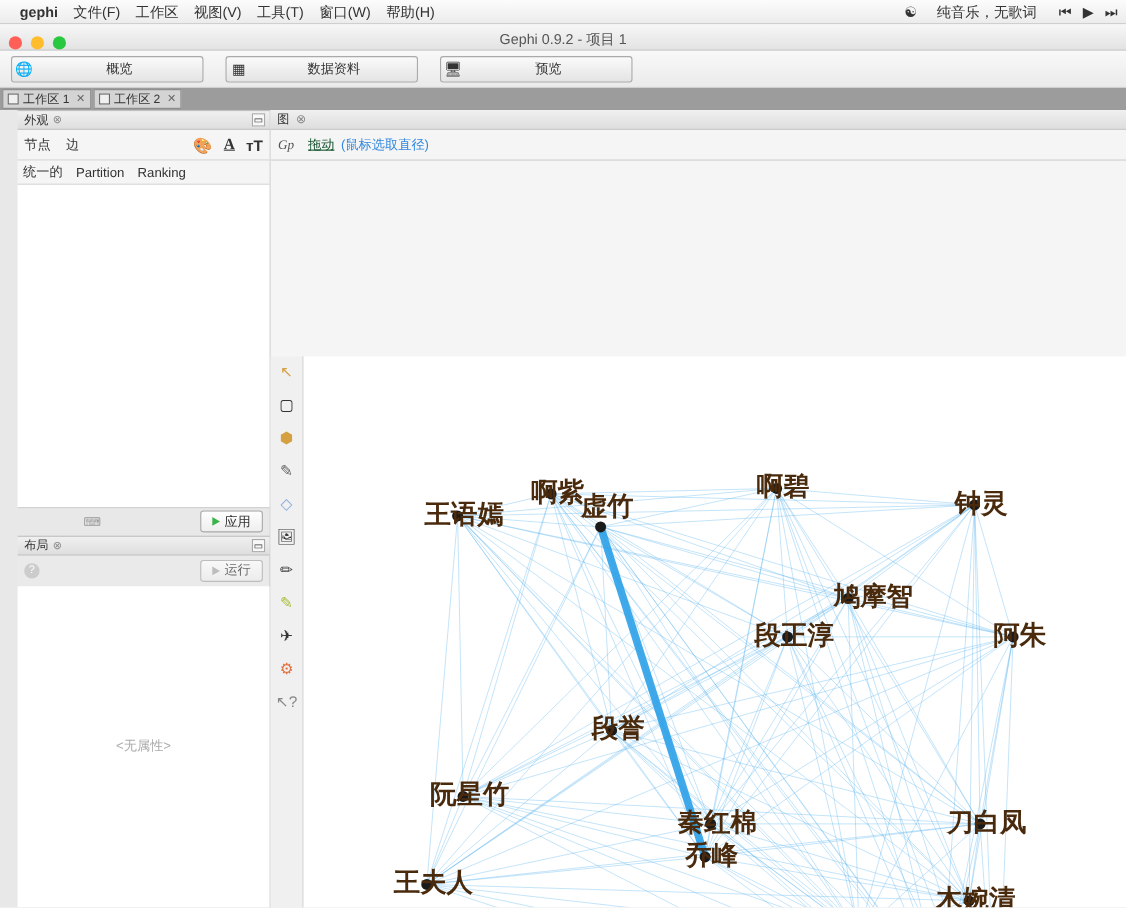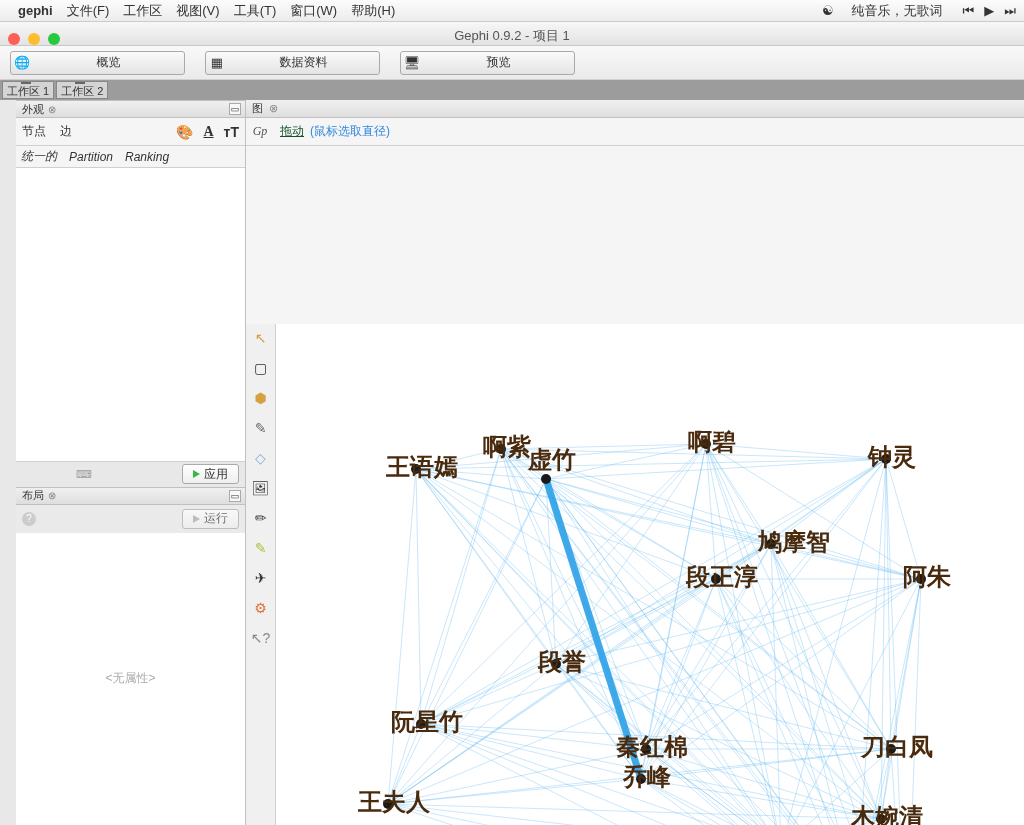--- a/index.html
+++ b/index.html
@@ -24,39 +24,39 @@
 .window-title { position: absolute; left: 0; right: 0; text-align: center; color: #555; font-size: 13px; pointer-events: none; }
 
 
 .main-toolbar { height: 34px; background: linear-gradient(#f9f9f9, #eaeaea); display: flex; align-items: center; padding-left: 10px; gap: 20px; border-bottom: 1px solid #d0d0d0; }
 .big-btn { width: 175px; height: 24px; border: 1px solid #aaa; border-radius: 3px; background: linear-gradient(#fafafa, #e4e4e4); display: flex; align-items: center; cursor: pointer; }
 .big-btn .ico { width: 22px; display: flex; align-items: center; justify-content: center; }
 .big-btn .lbl { flex: 1; text-align: center; font-size: 12px; }
 
 
 .workspace-tabs { height: 20px; background: #9c9c9c; display: flex; align-items: center; }
-.ws-tab { background: #d4d4d4; height: 18px; display: flex; align-items: center; padding: 0 4px; font-size: 11px; border: 1px solid #888; margin-left: 2px; cursor: pointer; flex-direction: column; }
+.ws-tab { background: #d4d4d4; height: 18px; display: flex; align-items: center; padding: 0 4px; font-size: 11px; border: 1px solid #888; margin-left: 2px; cursor: pointer; }
 .ws-tab .sq { width: 10px; height: 10px; border: 1px solid #666; margin-right: 4px; background: #f0f0f0; }
 .ws-tab .xclose { margin-left: 6px; color: #666; font-size: 10px; }
 
 
 .app-body { display: grid; grid-template-columns: 230px 1fr; height: calc(825px - 22px - 24px - 34px - 20px); margin-left: 16px; }
 
 
 .left-col { display: flex; flex-direction: column; background: #eaeaea; border-right: 1px solid #c0c0c0; }
 .panel-titlebar { height: 18px; background: linear-gradient(#f0f0f0,#dedede); display: flex; align-items: center; padding-left: 6px; font-size: 11px; border-bottom: 1px solid #c0c0c0; border-top: 1px solid #c0c0c0; position: relative; }
 .panel-titlebar .xclose { margin-left: 4px; color: #888; font-size: 10px; }
 .panel-titlebar .mini { position: absolute; right: 4px; top: 2px; width: 12px; height: 12px; border: 1px solid #aaa; font-size: 9px; display: flex; align-items: center; justify-content: center; background: #f8f8f8; }
 
 .sub-tabs { height: 28px; display: flex; align-items: center; padding: 0 6px; background: #f5f5f5; border-bottom: 1px solid #d0d0d0; }
 .sub-tabs .t { margin-right: 14px; font-size: 12px; cursor: pointer; }
 .sub-tabs .spacer { flex: 1; }
 .sub-tabs .icon { margin-left: 10px; font-size: 14px; cursor: pointer; }
 
-.mode-tabs { height: 22px; display: flex; align-items: center; background: #f5f5f5; padding-left: 5px; font-size: 12px; border-bottom: 1px solid #d0d0d0; font-style: italic; }
+.mode-tabs { height: 22px; display: flex; align-items: center; background: #f5f5f5; padding-left: 5px; font-size: 12px; border-bottom: 1px solid #d0d0d0; }
 .mode-tabs .m { margin-right: 12px; cursor: pointer; }
 
 .color-row { display: flex; align-items: center; padding: 8px; background: #fff; height: 32px; }
 .color-sw { width: 16px; height: 16px; background: #0fa2ff; margin-right: 8px; }
 .appearance-fill { flex: 1; background: #fff; }
 
 .apply-row { height: 26px; display: flex; align-items: center; justify-content: flex-end; padding-right: 6px; background: #e8e8e8; border-top: 1px solid #d0d0d0; }
 .kb-ico { flex:1; padding-left: 60px; color:#999; font-size:11px;}
 .apply-btn { height: 20px; padding: 0 10px; border: 1px solid #aaa; border-radius: 3px; background: linear-gradient(#fff,#eee); display: flex; align-items: center; gap: 4px; font-size: 12px; cursor: pointer; }
 .play-tri { width: 0; height: 0; border-top: 4px solid transparent; border-bottom: 4px solid transparent; border-left: 7px solid #3ab54a; }

